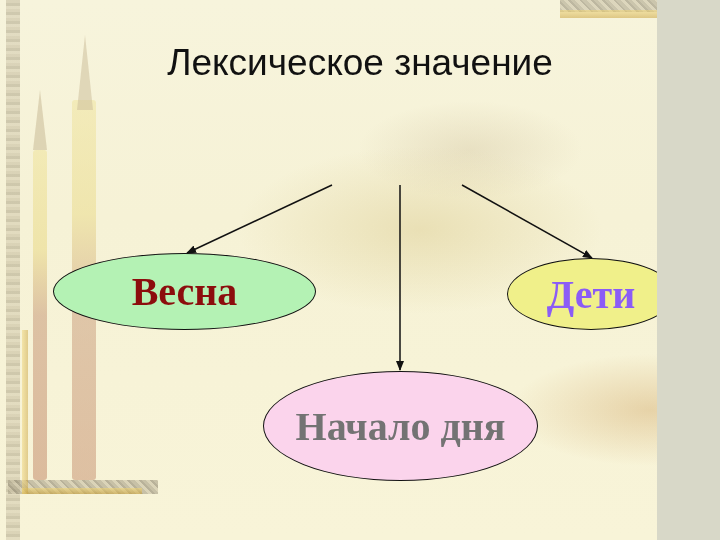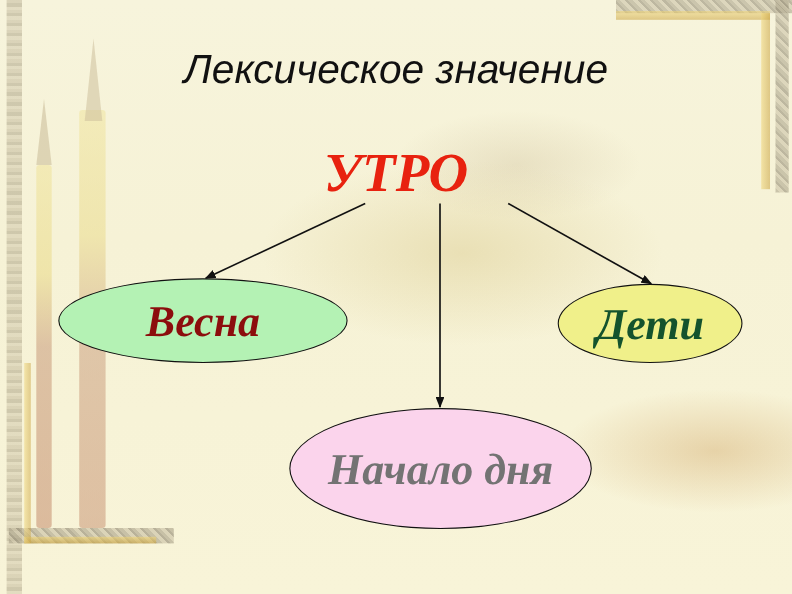--- a/index.html
+++ b/index.html
@@ -1,24 +1,23 @@
 <!DOCTYPE html>
 <html><head>
 <meta charset="utf-8">
 <style>
   html, body { margin: 0; padding: 0; }
   body { width: 720px; height: 540px; overflow: hidden; background: #d8d8c8; }
   .slide {
-    position: relative; width: 720px; height: 540px; overflow: hidden;
+    position: relative; width: 657px; height: 540px; overflow: hidden;
     background:
       radial-gradient(ellipse 260px 120px at 420px 230px, rgba(210,190,120,0.35), rgba(0,0,0,0) 70%),
       radial-gradient(ellipse 200px 80px at 650px 410px, rgba(200,150,80,0.35), rgba(0,0,0,0) 70%),
       radial-gradient(ellipse 160px 70px at 470px 150px, rgba(190,170,130,0.25), rgba(0,0,0,0) 70%),
       linear-gradient(180deg, #f7f4dc 0%, #f6f2d6 40%, #f8f4d8 100%);
-    font-style: italic;
   }
   .frame-outer-left { position: absolute; left: 6px; top: 0; width: 14px; height: 540px;
     background: repeating-linear-gradient(180deg, #b8ad90 0 3px, #9e9478 3px 6px, #c9bfa3 6px 9px); opacity: .45; }
   .frame-gold-h { position: absolute; background: linear-gradient(180deg,#f0d67a,#c9a23e); }
   .frame-gold-v { position: absolute; background: linear-gradient(90deg,#f0d67a,#c9a23e); }
   .frame-stone { position: absolute; background: repeating-linear-gradient(45deg,#a79f86 0 3px,#c7bea3 3px 6px,#8e8670 6px 8px); }
   .brush { position: absolute; border-radius: 3px; }
   .tip { position: absolute; width: 0; height: 0; border-left: 7px solid transparent; border-right: 7px solid transparent; border-bottom: 60px solid #cdbf9c; }
   .title {
     position: absolute; left: 0; width: 720px; top: 42px; text-align: center;
@@ -28,21 +27,21 @@
     position: absolute; left: 0; width: 720px; top: 128px; text-align: center;
     font-family: "Liberation Serif", serif; font-weight: bold; font-size: 50px; color: #e8220f;
   }
   svg.arrows { position: absolute; left: 0; top: 0; }
   .node {
     position: absolute; border: 1.5px solid #111; border-radius: 50%;
     display: flex; align-items: center; justify-content: center;
     font-family: "Liberation Serif", serif; font-weight: bold; box-sizing: border-box; text-align: right;
   }
   .n-vesna { left: 53px; top: 253px; width: 263px; height: 77px; background: #b4f2b4; color: #8c0d0d; font-size: 40px; }
-  .n-deti { left: 507px; top: 258px; width: 168px; height: 72px; background: #f0f08a; color: #14532d; font-size: 40px; }
+  .n-deti { left: 507px; top: 258px; width: 168px; height: 72px; background: #f0f08a; color: #8b5cf6; font-size: 40px; }
   .n-nachalo { left: 263px; top: 371px; width: 275px; height: 110px; background: #fbd4ec; color: #737373; font-size: 40px; }
 </style>
 </head>
 <body>
 
 <div class="slide">
 
   <div class="frame-outer-left"></div>
   <div class="frame-stone" style="left:8px;top:480px;width:150px;height:14px;opacity:.6"></div>
   <div class="frame-gold-h" style="left:22px;top:488px;width:120px;height:6px;opacity:.6"></div>
@@ -51,21 +50,20 @@
   <div class="frame-gold-h" style="left:560px;top:10px;width:140px;height:8px;opacity:.55"></div>
   <div class="frame-stone" style="left:705px;top:0;width:12px;height:175px;opacity:.55"></div>
   <div class="frame-gold-v" style="left:692px;top:12px;width:8px;height:160px;opacity:.55"></div>
 
   <div class="brush" style="left:33px;top:150px;width:14px;height:330px;background:linear-gradient(180deg,#efe39a 0%,#e9d986 30%,#c89a7a 50%,#c48c6c 100%);opacity:.55"></div>
   <div class="tip" style="left:33px;top:90px;opacity:.6"></div>
   <div class="brush" style="left:72px;top:100px;width:24px;height:380px;background:linear-gradient(180deg,#efe39a 0%,#e9d986 30%,#c89a7a 55%,#c48c6c 100%);opacity:.5"></div>
   <div class="tip" style="left:77px;top:35px;opacity:.55;border-left-width:8px;border-right-width:8px;border-bottom-width:75px"></div>
 
   <div class="title">Лексическое значение</div>
-  <div class="root">УТРО</div>
 
   <svg class="arrows" width="720" height="540">
     <defs>
       <marker id="ah" markerWidth="10" markerHeight="8" refX="9" refY="4" orient="auto" markerUnits="userSpaceOnUse">
         <path d="M0,0 L10,4 L0,8 Z" fill="#111"></path>
       </marker>
     </defs>
     <line x1="332" y1="185" x2="187" y2="253" stroke="#111" stroke-width="1.5" marker-end="url(#ah)"></line>
     <line x1="400" y1="185" x2="400" y2="370" stroke="#111" stroke-width="1.5" marker-end="url(#ah)"></line>
     <line x1="462" y1="185" x2="592" y2="258" stroke="#111" stroke-width="1.5" marker-end="url(#ah)"></line>

